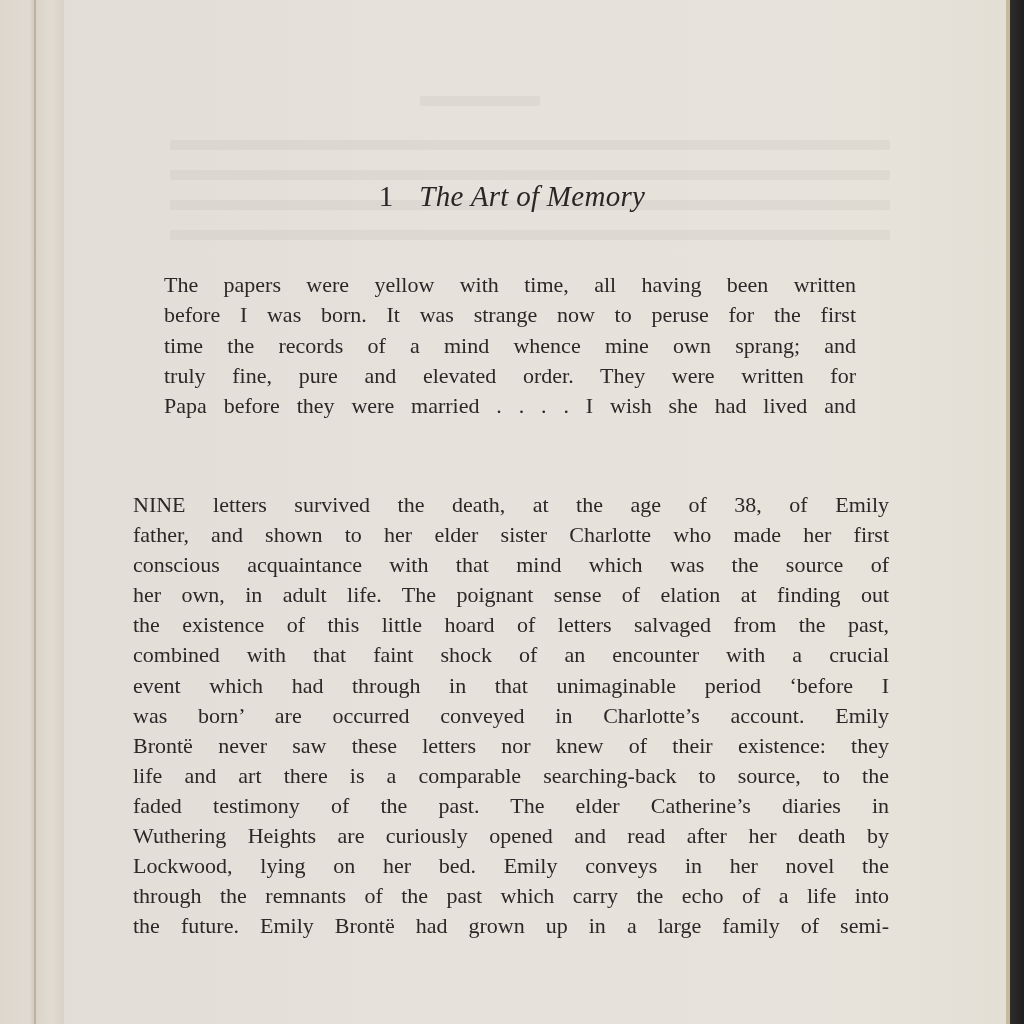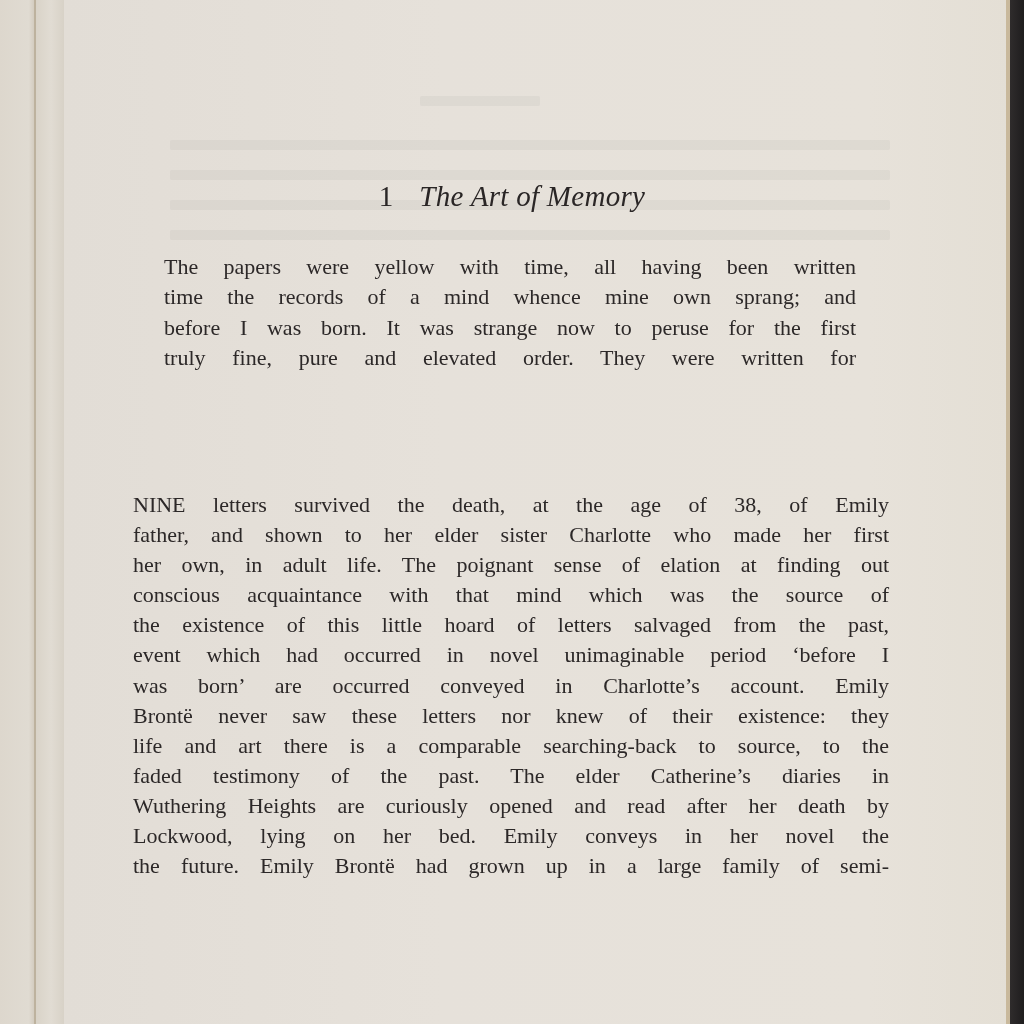--- a/index.html
+++ b/index.html
@@ -36,21 +36,21 @@
     position: absolute; left: 170px; width: 720px; height: 10px;
     background: rgba(120, 115, 110, 0.07); border-radius: 2px;
   }
   .chapter-heading {
     position: absolute; top: 180px; left: 0; width: 1024px;
     text-align: center; font-size: 29px; color: #2a2626;
   }
   .chapter-num { display: inline-block; margin-right: 26px; font-style: normal; }
   .chapter-title { font-style: italic; letter-spacing: 0.3px; }
   .epigraph {
-    position: absolute; left: 164px; top: 252px; width: 692px;
+    position: absolute; left: 164px; top: 270px; width: 692px;
     font-size: 22px; line-height: 30.3px; color: #2c2828;
     text-align: justify;
   }
   .body-text {
     position: absolute; left: 133px; top: 490px; width: 756px;
     font-size: 22px; line-height: 30.1px; color: #2c2828;
   }
   .line {
     display: block; text-align: justify; text-align-last: justify;
     white-space: nowrap; overflow: visible;
@@ -75,32 +75,35 @@
 <div class="showthrough" style="top:170px;"></div>
 <div class="showthrough" style="top:200px;"></div>
 <div class="showthrough" style="top:230px;"></div>
 
 <div class="chapter-heading">
   <span class="chapter-num">1</span><span class="chapter-title">The Art of Memory</span>
 </div>
 
 <div class="epigraph">
   <span class="line">The papers were yellow with time, all having been written</span>
+  <span class="line">before I was born. It was strange now to peruse for the first</span>
   <span class="line">time the records of a mind whence mine own sprang; and</span>
-  <span class="line">before I was born. It was strange now to peruse for the first</span>
   <span class="line">truly fine, pure and elevated order. They were written for</span>
+  <span class="line">Papa before they were married . . . . I wish she had lived and</span>
 </div>
 
 <div class="body-text">
   <span class="line">NINE letters survived the death, at the age of 38, of Emily</span>
   <span class="line">father, and shown to her elder sister Charlotte who made her first</span>
+  <span class="line">conscious acquaintance with that mind which was the source of</span>
   <span class="line">her own, in adult life. The poignant sense of elation at finding out</span>
-  <span class="line">conscious acquaintance with that mind which was the source of</span>
   <span class="line">the existence of this little hoard of letters salvaged from the past,</span>
-  <span class="line">event which had occurred in novel unimaginable period ‘before I</span>
+  <span class="line">combined with that faint shock of an encounter with a crucial</span>
+  <span class="line">event which had through in that unimaginable period ‘before I</span>
   <span class="line">was born’ are occurred conveyed in Charlotte’s account. Emily</span>
   <span class="line">Brontë never saw these letters nor knew of their existence: they</span>
   <span class="line">life and art there is a comparable searching-back to source, to the</span>
   <span class="line">faded testimony of the past. The elder Catherine’s diaries in</span>
   <span class="line"><span class="italic">Wuthering Heights</span> <span>are curiously opened and read after her death by</span></span>
   <span class="line">Lockwood, lying on her bed. Emily conveys in her novel the</span>
+  <span class="line">through the remnants of the past which carry the echo of a life into</span>
   <span class="line">the future. Emily Brontë had grown up in a large family of semi-</span>
 </div>
 
 </body></html>

